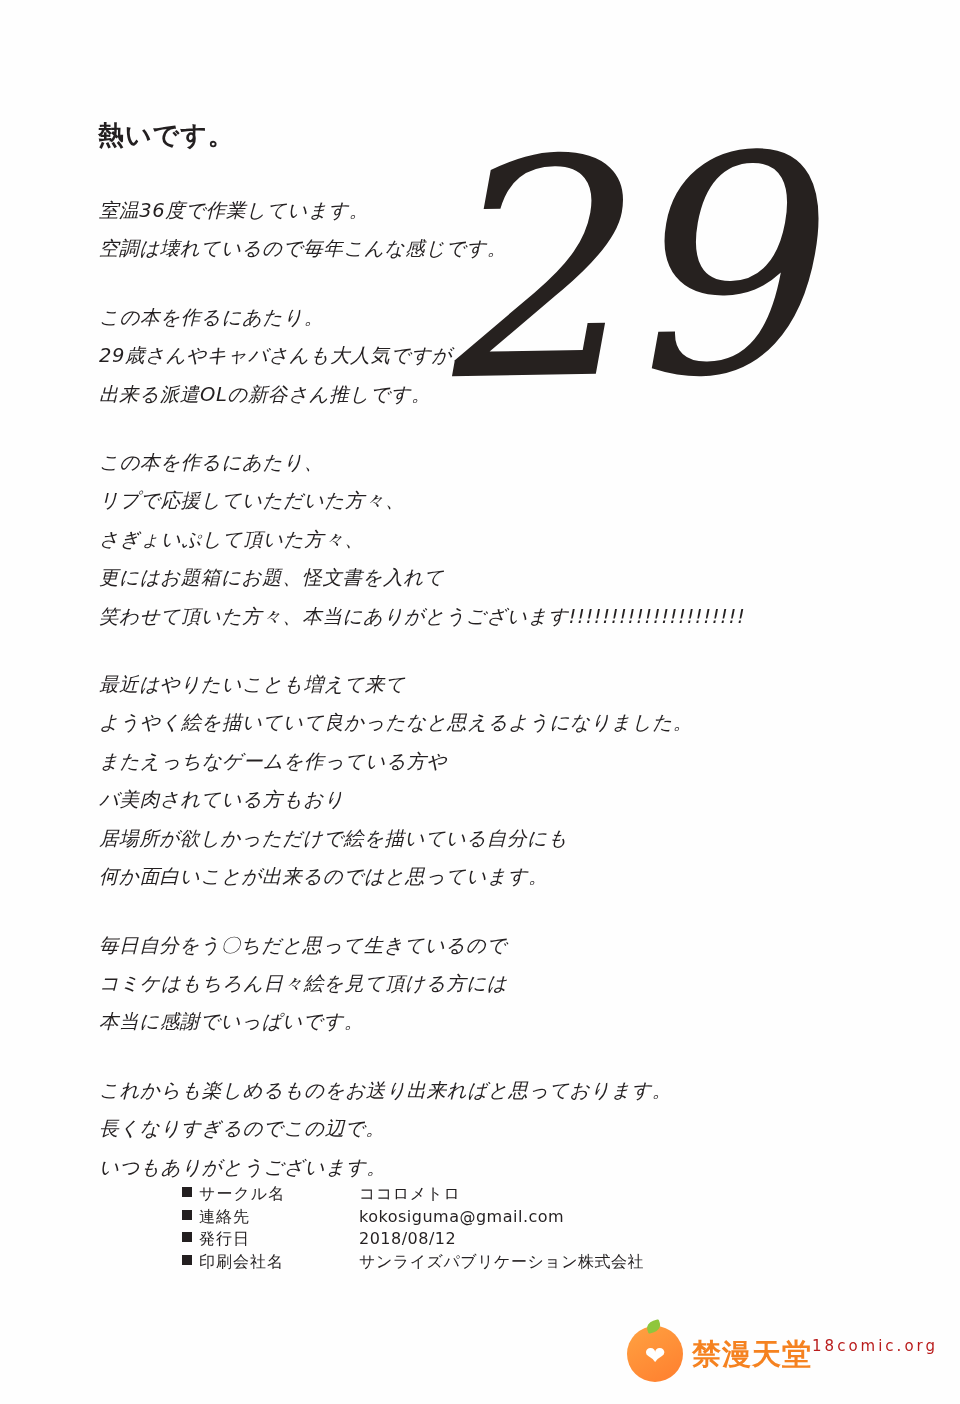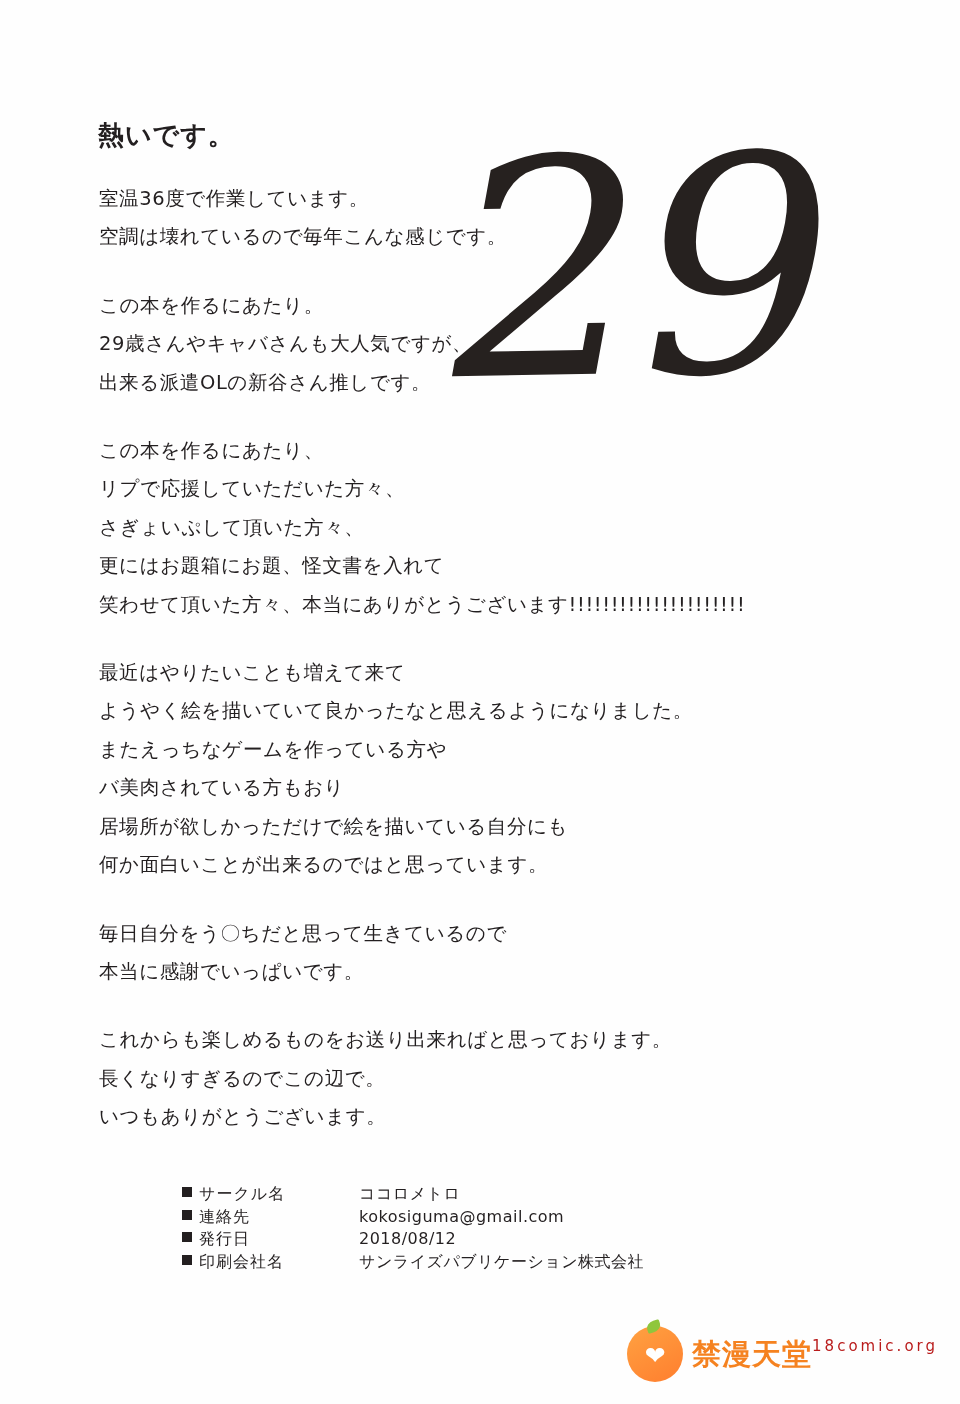--- a/index.html
+++ b/index.html
@@ -41,23 +41,24 @@
     left: 98px;
     top: 118px;
     font-size: 26px;
     font-weight: bold;
     letter-spacing: 1px;
     z-index: 2;
   }
   .body-block {
     position: absolute;
     left: 99px;
-    top: 180px;
+    top: 192px;
     width: 790px;
     z-index: 2;
+    font-style: italic;
   }
   .para {
     margin: 0 0 30px 0;
     font-size: 19.5px;
     line-height: 1.97;
     letter-spacing: 0.6px;
   }
   .para div {
     white-space: pre;
   }
@@ -180,20 +181,21 @@
       <div>最近はやりたいことも増えて来て</div>
       <div>ようやく絵を描いていて良かったなと思えるようになりました。</div>
       <div>またえっちなゲームを作っている方や</div>
       <div>バ美肉されている方もおり</div>
       <div>居場所が欲しかっただけで絵を描いている自分にも</div>
       <div>何か面白いことが出来るのではと思っています。</div>
     </div>
 
     <div class="para">
       <div>毎日自分をう〇ちだと思って生きているので</div>
+      <div>コミケはもちろん日々絵を見て頂ける方には</div>
       <div>本当に感謝でいっぱいです。</div>
     </div>
 
     <div class="para">
       <div>これからも楽しめるものをお送り出来ればと思っております。</div>
       <div>長くなりすぎるのでこの辺で。</div>
       <div>いつもありがとうございます。</div>
     </div>
 
   </div>

